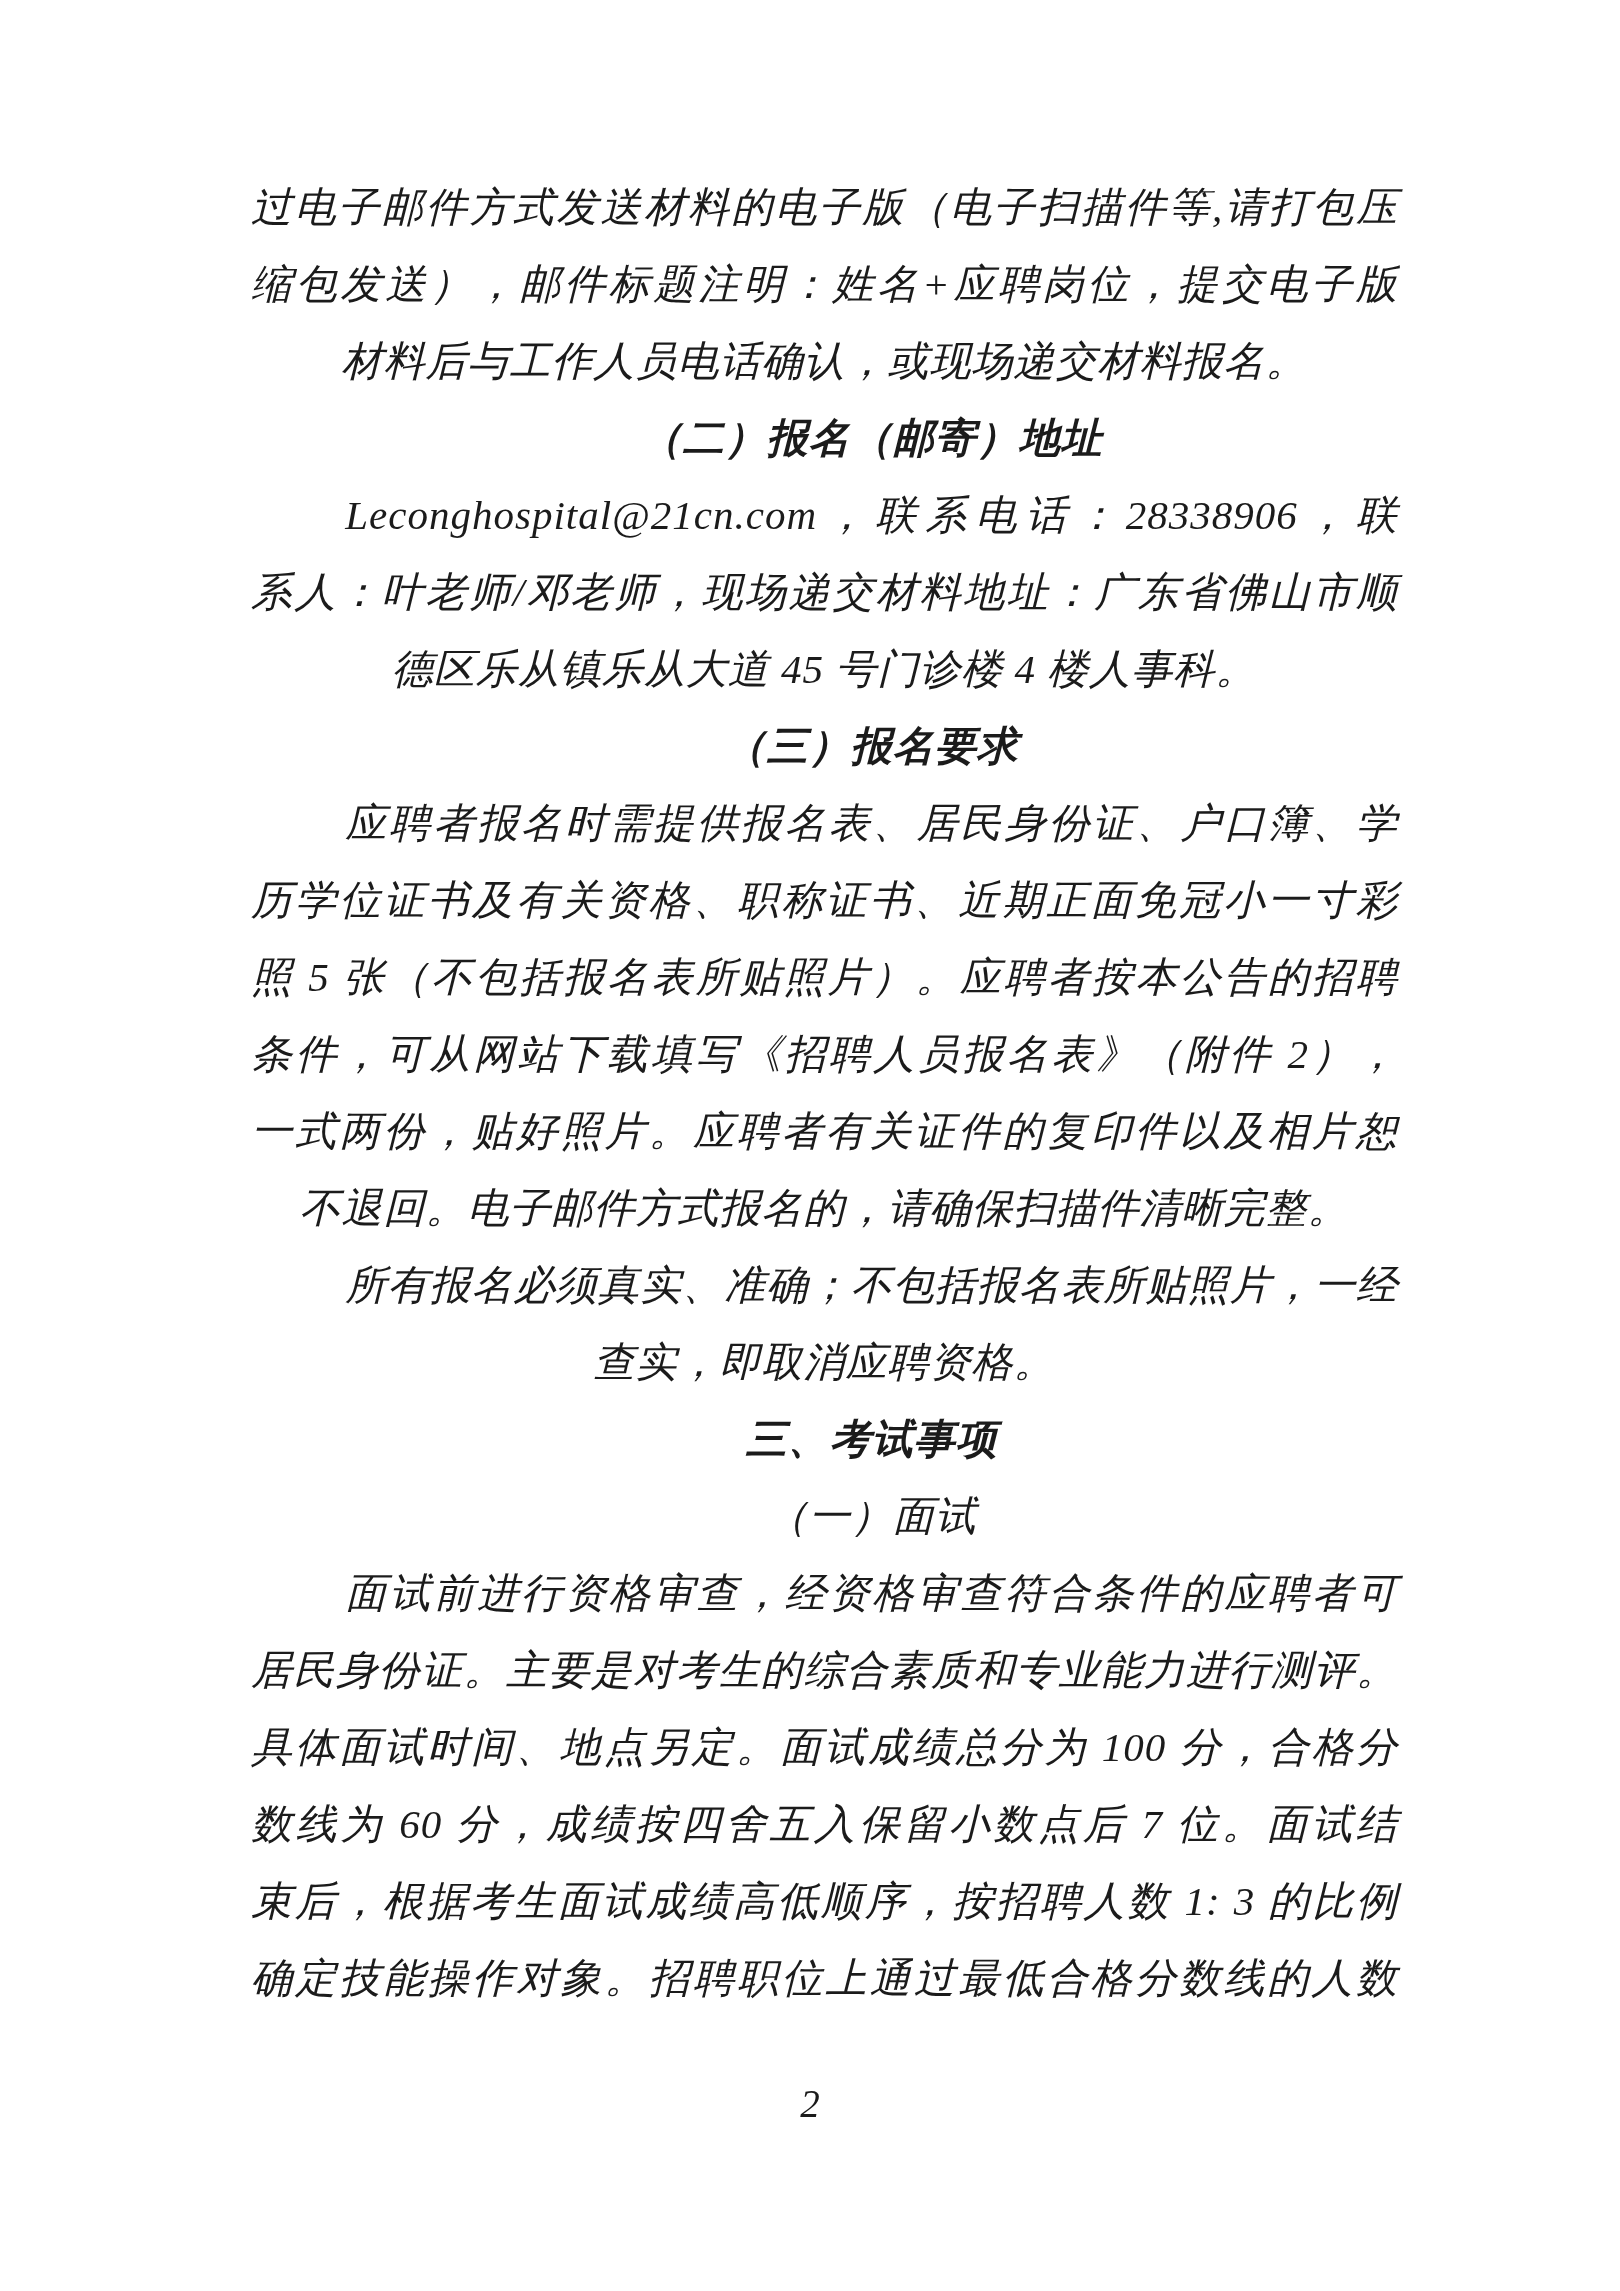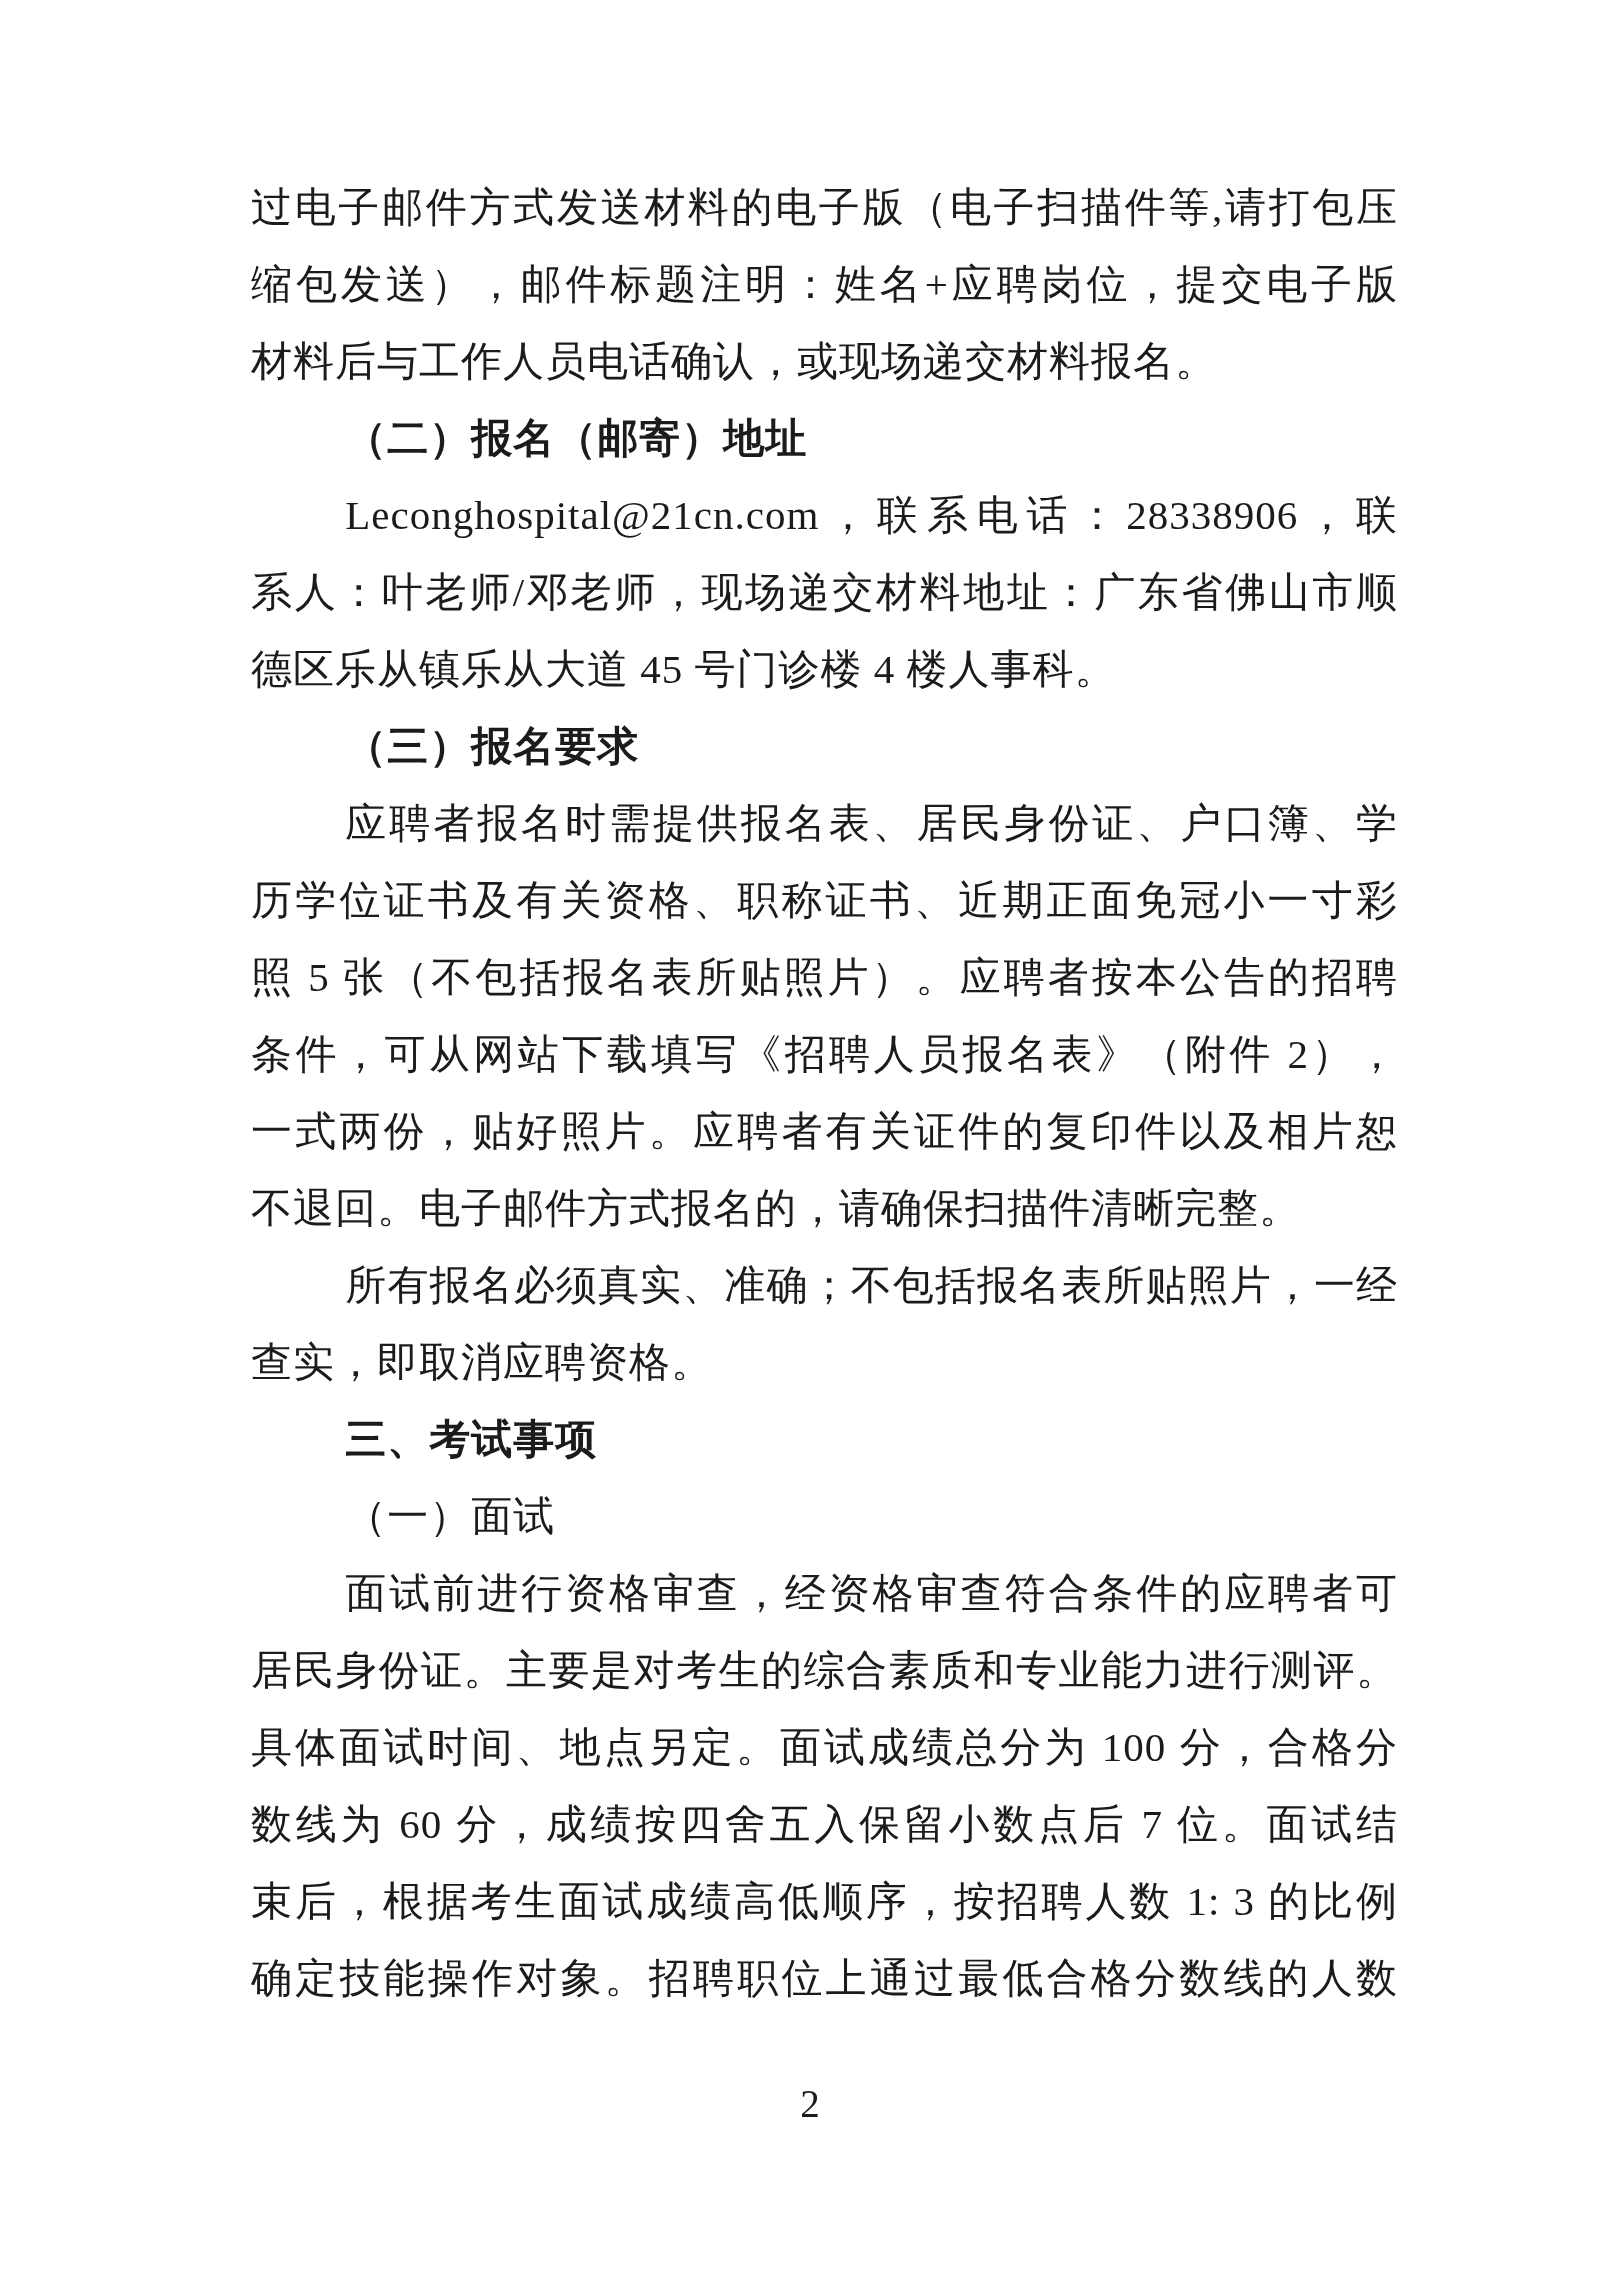--- a/index.html
+++ b/index.html
@@ -12,33 +12,35 @@
     height: 2292px;
     position: relative;
     font-family: "Liberation Serif", "DejaVu Serif", serif;
     color: #1b1b1b;
     overflow: hidden;
   }
   .page {
     position: absolute;
     inset: 0;
     background: #ffffff;
+    font-style: italic;
   }
   .text-block {
     position: absolute;
     left: 251px;
     top: 169px;
     width: 1147px;
     font-size: 41px;
   }
   .line {
     height: 77px;
     line-height: 77px;
     white-space: nowrap;
     letter-spacing: 1px;
+    text-align: center;
   }
   
   .line.j {
     white-space: normal;
     text-align: justify;
     text-align-last: justify;
     text-justify: inter-character;
   }
   
   .line.ind {

